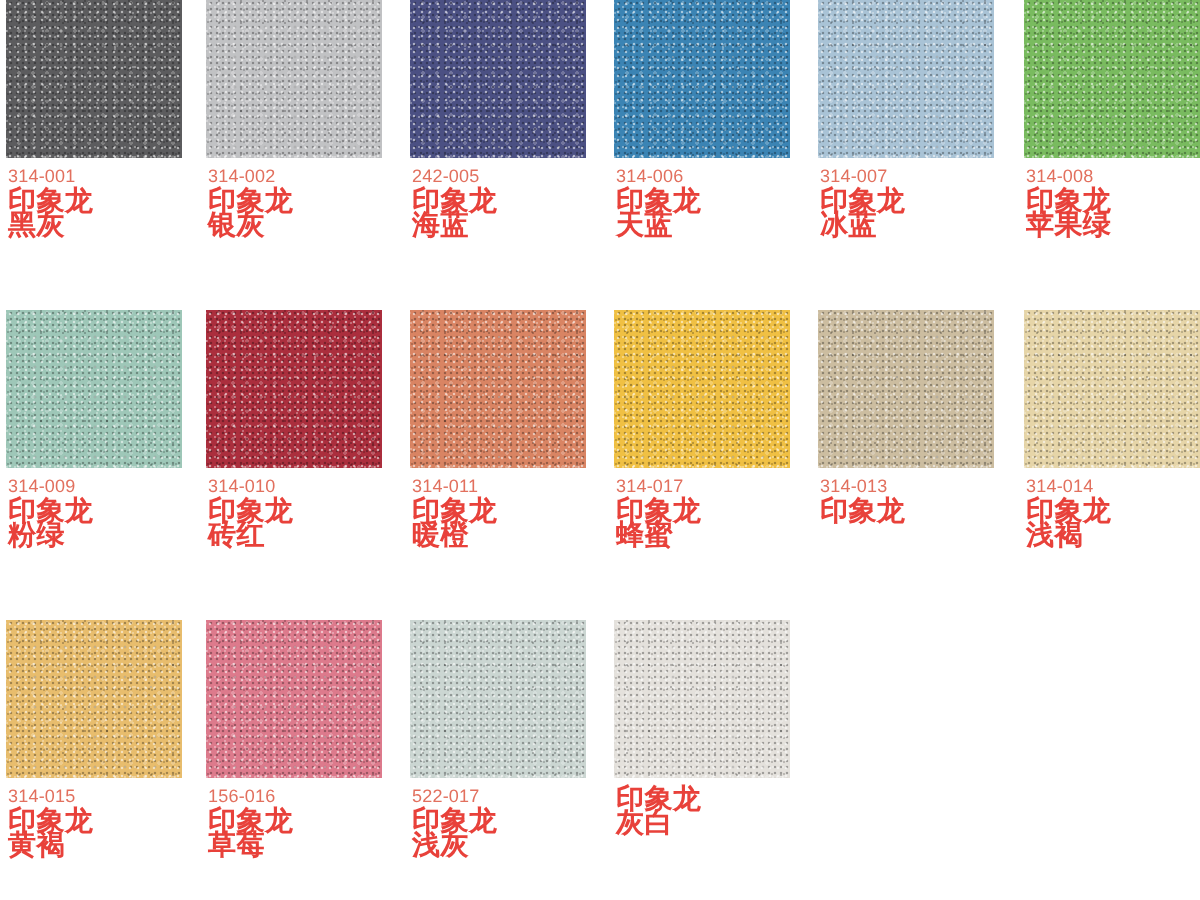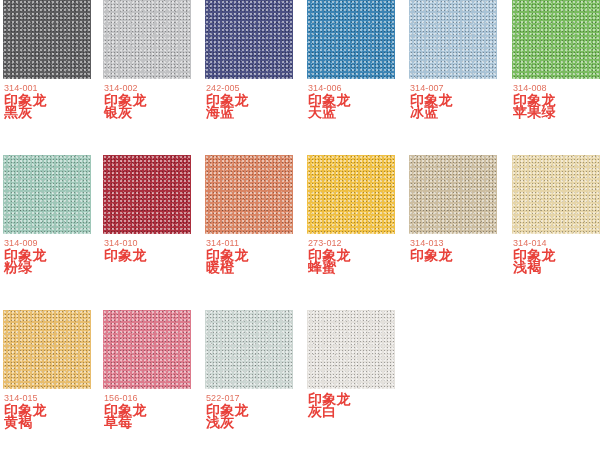--- a/index.html
+++ b/index.html
@@ -162,34 +162,35 @@
             <div class="swatch-code">314-009</div>
             <div class="swatch-brand">印象龙</div>
             <div class="swatch-name">粉绿</div>
           </div>
         </div>
         <div class="swatch-cell" style="left: 103px;">
           <div class="swatch-chip" style="background-color: rgb(171, 46, 61);"></div>
           <div class="swatch-meta">
             <div class="swatch-code">314-010</div>
             <div class="swatch-brand">印象龙</div>
+            <div class="swatch-name">砖红</div>
           </div>
         </div>
         <div class="swatch-cell" style="left: 205px;">
           <div class="swatch-chip" style="background-color: rgb(217, 132, 99);"></div>
           <div class="swatch-meta">
             <div class="swatch-code">314-011</div>
             <div class="swatch-brand">印象龙</div>
             <div class="swatch-name">暖橙</div>
           </div>
         </div>
         <div class="swatch-cell" style="left: 307px;">
           <div class="swatch-chip" style="background-color: rgb(240, 192, 67);"></div>
           <div class="swatch-meta">
-            <div class="swatch-code">273-012</div>
+            <div class="swatch-code">314-017</div>
             <div class="swatch-brand">印象龙</div>
             <div class="swatch-name">蜂蜜</div>
           </div>
         </div>
         <div class="swatch-cell" style="left: 409px;">
           <div class="swatch-chip" style="background-color: rgb(204, 189, 160);"></div>
           <div class="swatch-meta">
             <div class="swatch-code">314-013</div>
             <div class="swatch-brand">印象龙</div>
           </div>

